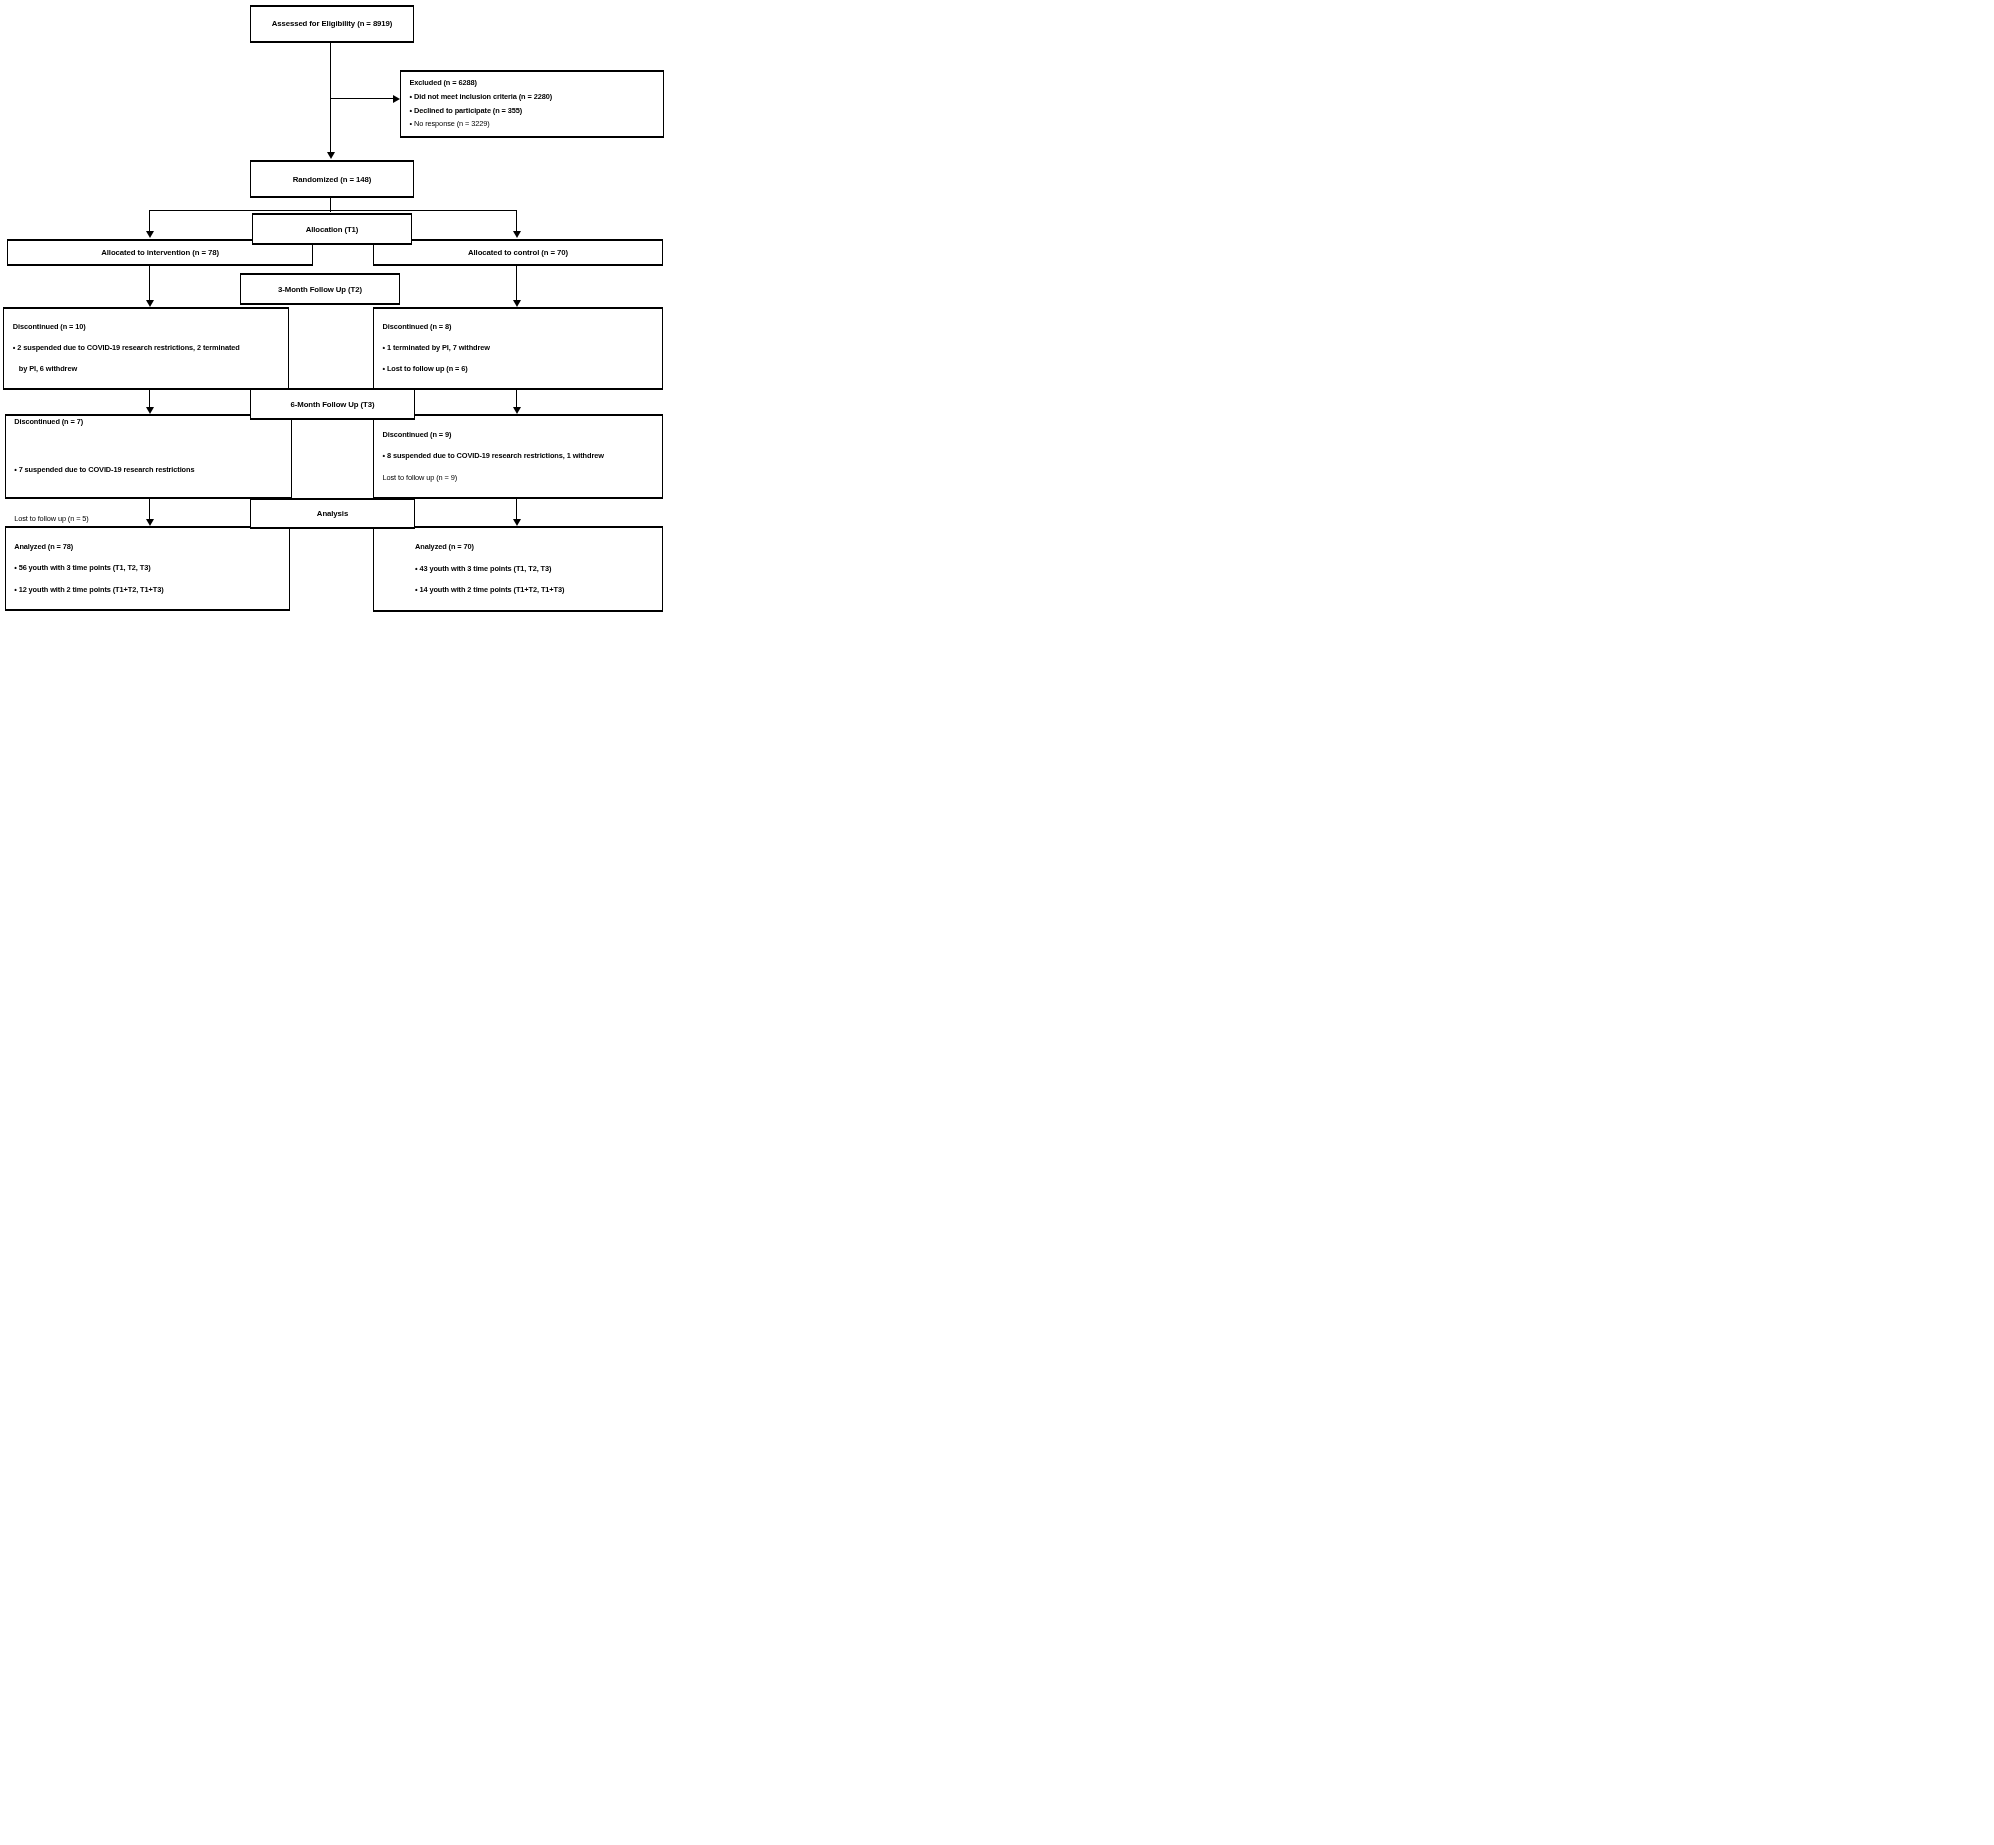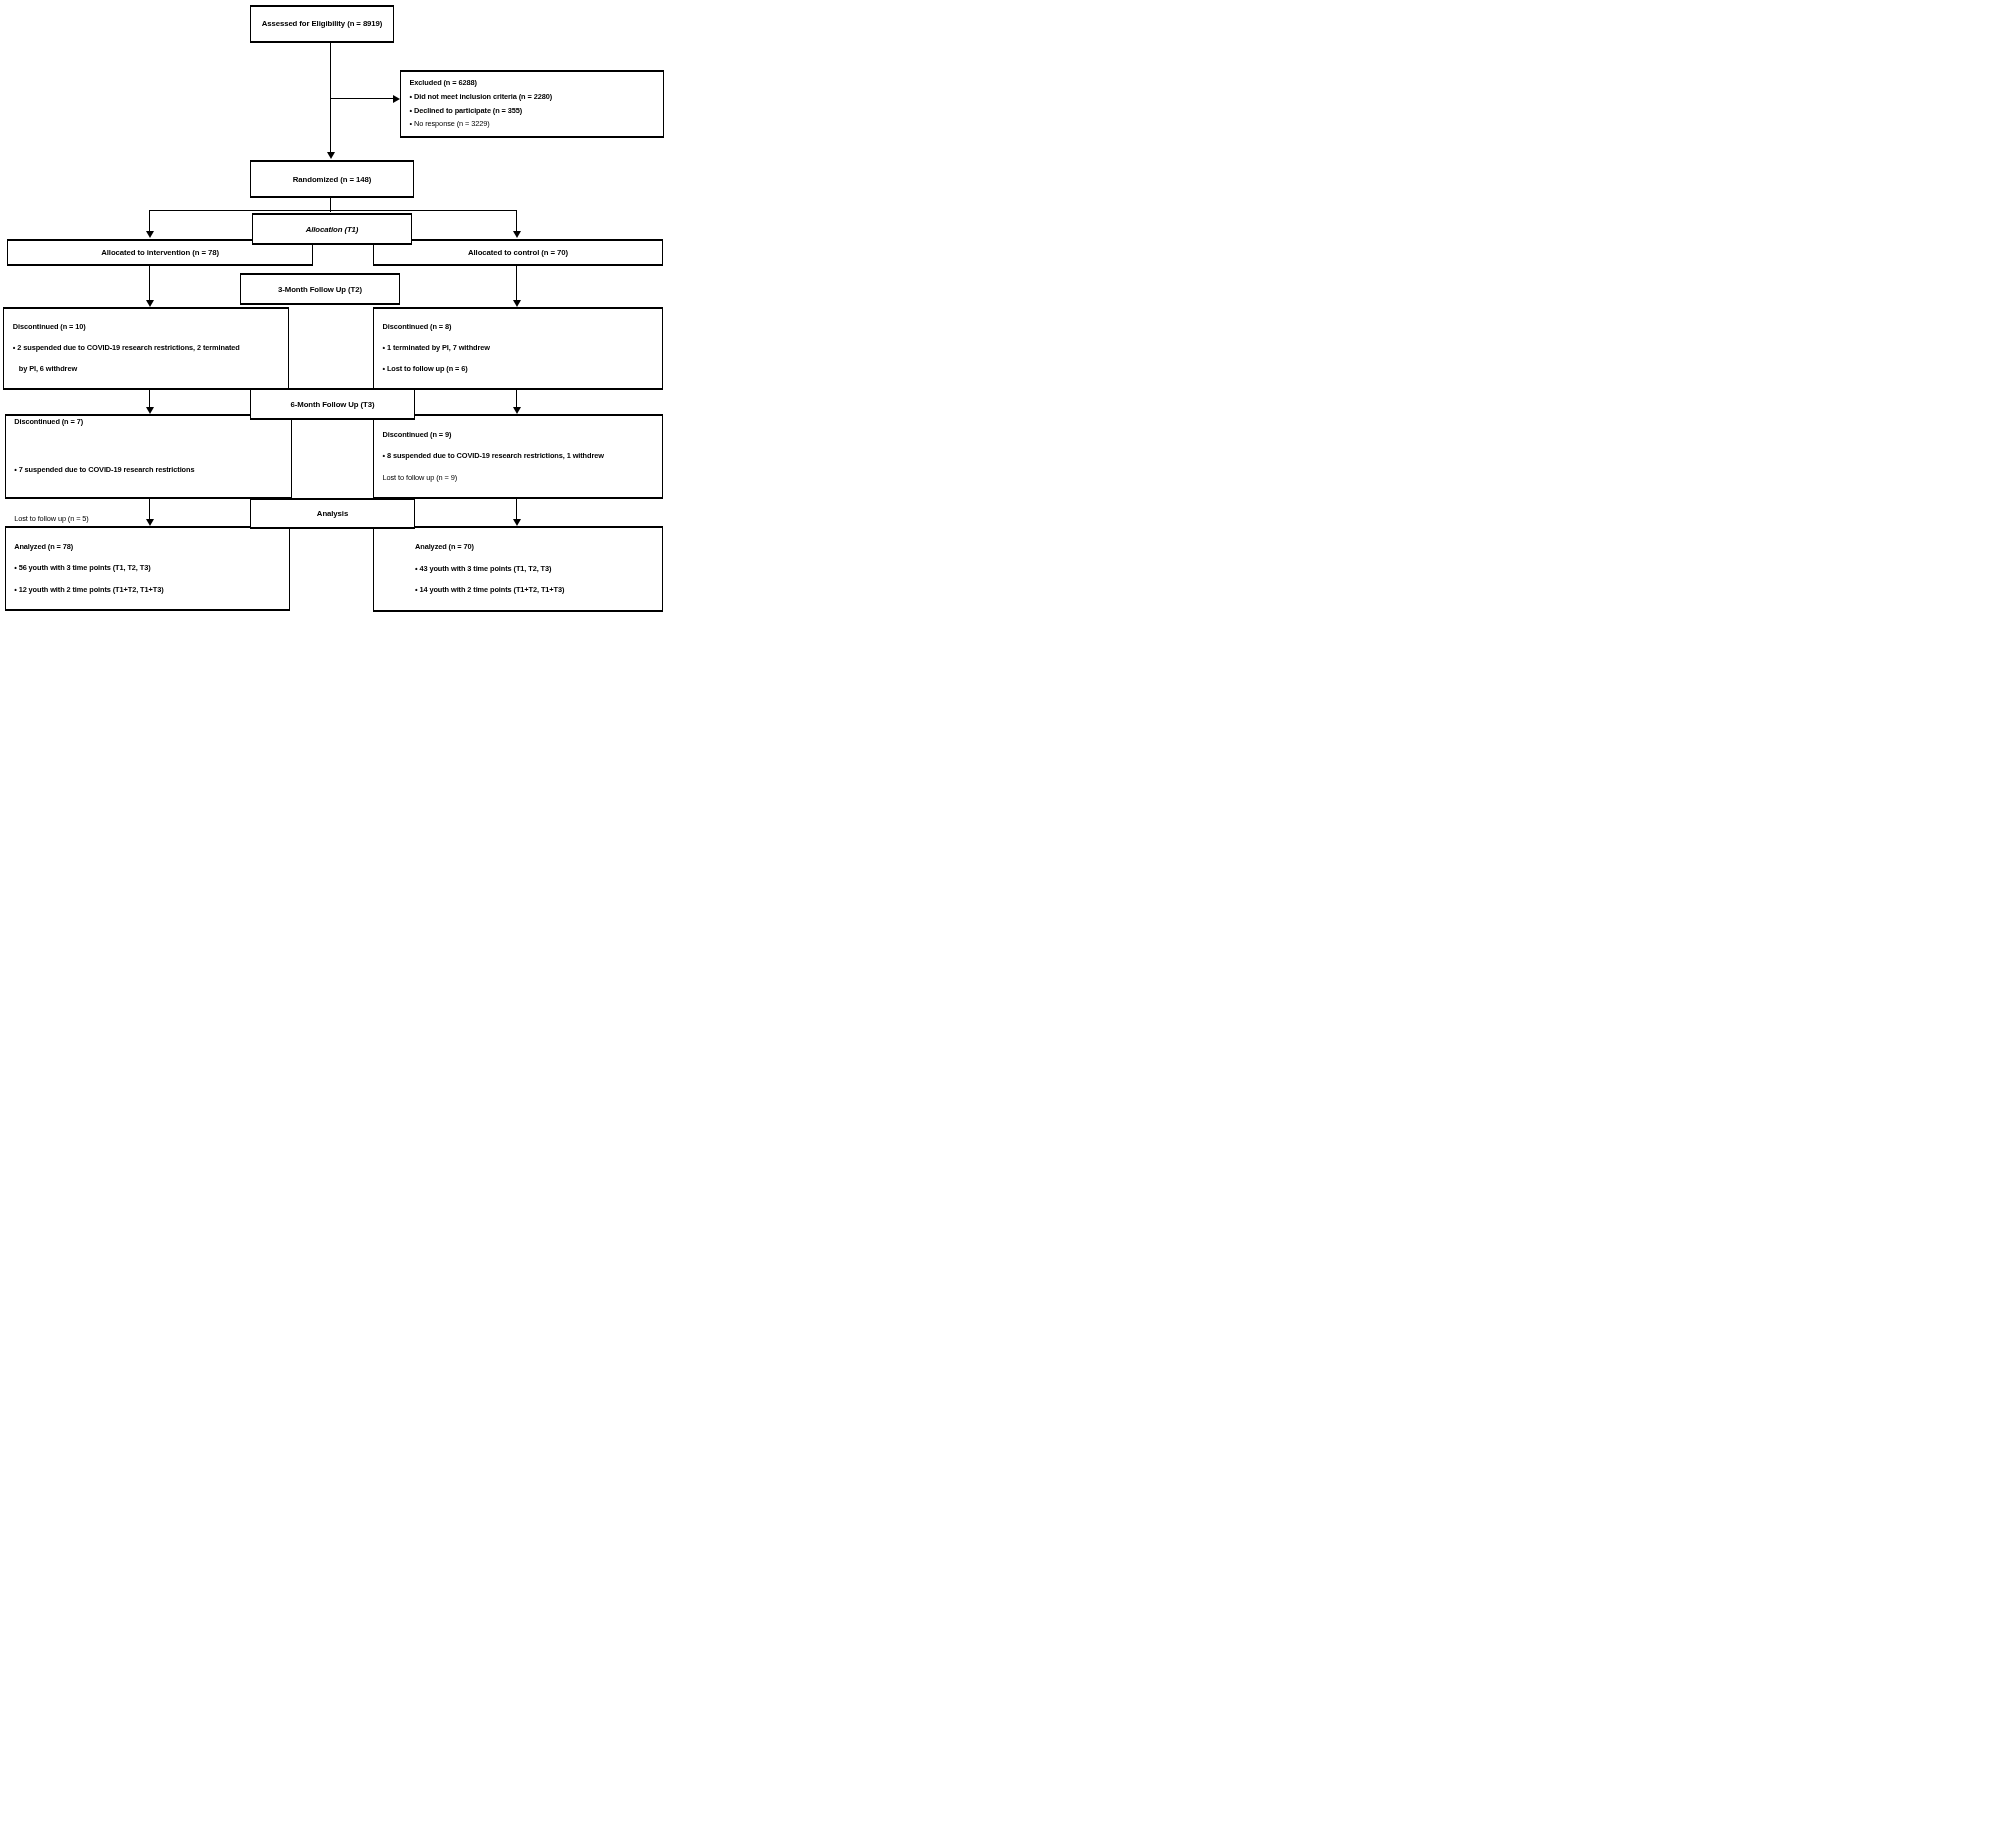--- a/index.html
+++ b/index.html
@@ -79,42 +79,42 @@
     border-bottom: 4.3px solid transparent;
     border-left: 7.6px solid #000000;
     z-index: 2;
   }
 </style>
 </head>
 <body>
 
 <div class="page" style="background: rgb(255, 255, 255); color: rgb(0, 0, 0);">
 
-  <div class="box centerlbl" style="left: 250px; top: 4.7px; width: 144px; height: 38px; border-color: rgb(0, 0, 0); background: rgb(255, 255, 255);">
+  <div class="box centerlbl" style="left: 250px; top: 4.7px; width: 164px; height: 38px; border-color: rgb(0, 0, 0); background: rgb(255, 255, 255);">
     <span>Assessed for Eligibility (n = 8919)</span>
   </div>
 
   <div class="box multi" style="left: 400px; top: 70px; width: 264px; height: 68px; border-color: rgb(0, 0, 0); background: rgb(255, 255, 255);">
     <span class="line">Excluded (n = 6288)</span>
     <span class="line">• Did not meet inclusion criteria (n = 2280)</span>
     <span class="line">• Declined to participate (n = 355)</span>
     <span class="line regular">• No response (n = 3229)</span>
   </div>
 
   <div class="box centerlbl" style="left: 250px; top: 160px; width: 164px; height: 38px; border-color: rgb(0, 0, 0); background: rgb(255, 255, 255);">
     <span>Randomized (n = 148)</span>
   </div>
 
   <div class="box centerlbl" style="left: 7.1px; top: 239px; width: 306px; height: 27px; border-color: rgb(0, 0, 0); background: rgb(255, 255, 255);">
     <span>Allocated to intervention (n = 78)</span>
   </div>
   <div class="box centerlbl" style="left: 373px; top: 239px; width: 290px; height: 27px; border-color: rgb(0, 0, 0); background: rgb(255, 255, 255);">
     <span>Allocated to control (n = 70)</span>
   </div>
-  <div class="box centerlbl overlay" style="left: 252px; top: 213px; width: 160px; height: 32px; border-color: rgb(0, 0, 0); background: rgb(255, 255, 255); font-style: italic;">
+  <div class="box centerlbl overlay" style="left: 252px; top: 213px; width: 160px; height: 32px; border-color: rgb(0, 0, 0); background: rgb(255, 255, 255);">
     <span>Allocation (T1)</span>
   </div>
 
   <div class="box centerlbl overlay" style="left: 240px; top: 273px; width: 160px; height: 32px; border-color: rgb(0, 0, 0); background: rgb(255, 255, 255);">
     <span>3-Month Follow Up (T2)</span>
   </div>
 
   <div class="box multi" style="left: 3.3px; top: 307px; width: 286px; height: 83px; border-color: rgb(0, 0, 0); background: rgb(255, 255, 255);">
     <span class="line">Discontinued (n = 10)</span>
     <span class="line">• 2 suspended due to COVID-19 research restrictions, 2 terminated</span>

